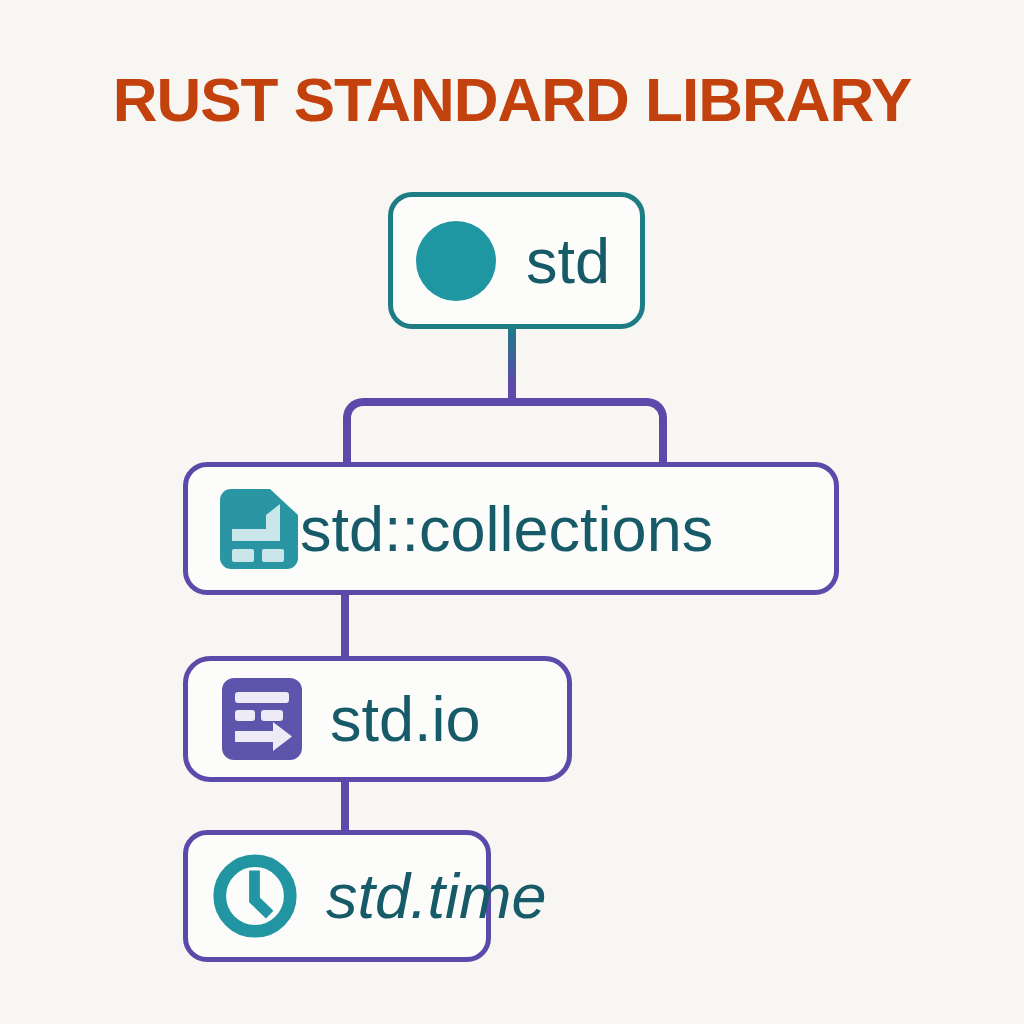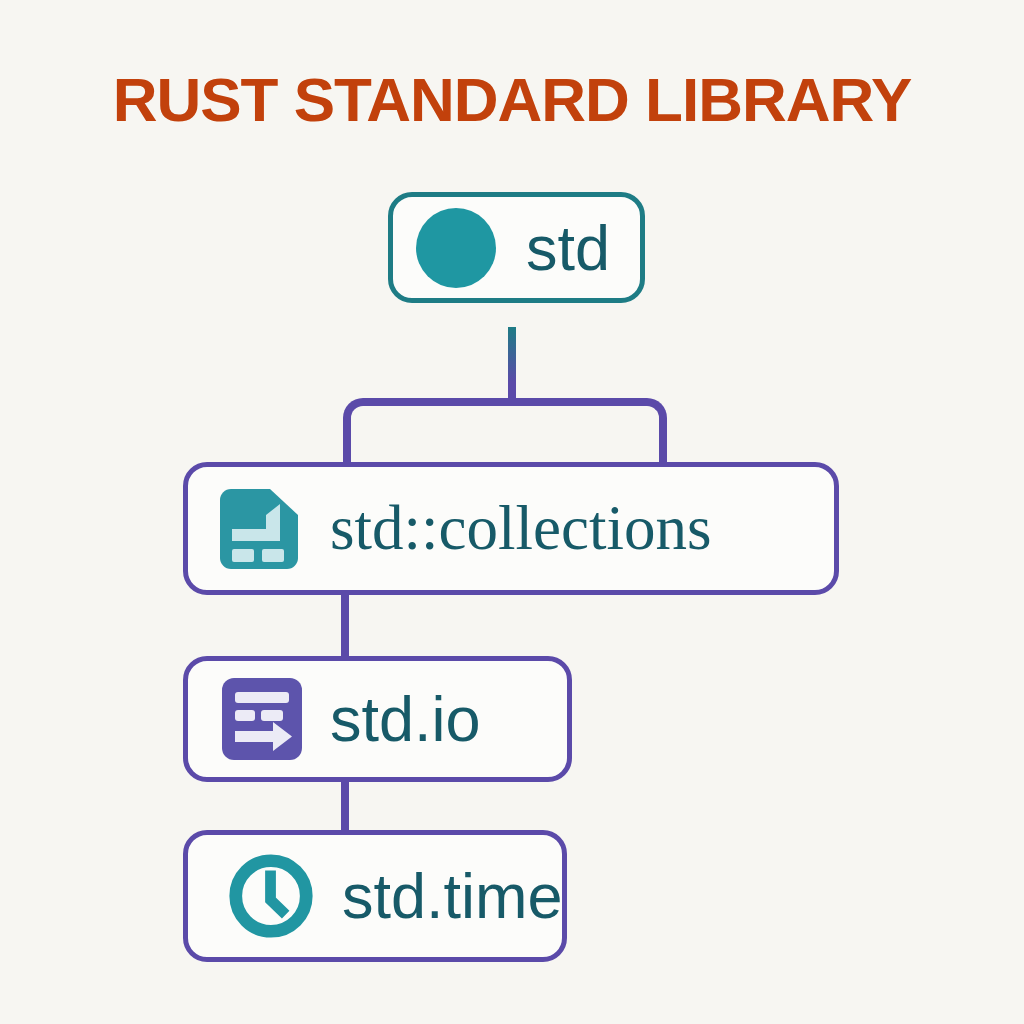--- a/index.html
+++ b/index.html
@@ -55,51 +55,51 @@
 <div class="title">RUST STANDARD LIBRARY</div>
 
 <div class="connector-v gradient" style="left:508px;top:327px;height:74px;"></div>
 
 <div class="bracket"></div>
 
 <div class="connector-v" style="left:341px;top:593px;height:65px;"></div>
 
 <div class="connector-v" style="left:341px;top:780px;height:52px;"></div>
 
-<div class="node teal" style="left:388px;top:192px;width:257px;height:111px;padding-left:23px;">
+<div class="node teal" style="left:388px;top:192px;width:257px;height:137px;padding-left:23px;">
   <span class="circle-icon"></span>
   <span class="node-label" style="margin-left:30px;">std</span>
 </div>
 
 <div class="node" style="left:183px;top:462px;width:656px;height:133px;padding-left:30px;">
   <span class="icon-wrap">
     <svg width="82" height="84" viewBox="0 0 82 84">
       <path d="M13 2 H52 L80 28 V71 A11 11 0 0 1 69 82 H13 A11 11 0 0 1 2 71 V13 A11 11 0 0 1 13 2 Z" fill="#2b96a3"></path>
       <path d="M14 42 L48 42 L48 28 L62 17 L62 54 L14 54 Z" fill="#c9e6ea"></path>
       <rect x="14" y="62" width="22" height="13" rx="2" fill="#c9e6ea"></rect>
       <rect x="44" y="62" width="22" height="13" rx="2" fill="#c9e6ea"></rect>
     </svg>
   </span>
-  <span class="node-label" style="margin-left:30px;font-family:Liberation Serif, serif;">std::collections</span>
+  <span class="node-label" style="">std::collections</span>
 </div>
 
-<div class="node" style="left:183px;top:656px;width:389px;height:126px;padding-left:34px;">
+<div class="node" style="left:183px;top:656px;width:389px;height:126px;padding-left:34px;border-radius:27px;">
   <span class="icon-wrap">
     <svg width="80" height="82" viewBox="0 0 80 82">
       <rect x="0" y="0" width="80" height="82" rx="12" fill="#5d54ac"></rect>
       <rect x="13" y="14" width="54" height="11" rx="3" fill="#ecebf6"></rect>
       <rect x="13" y="32" width="20" height="11" rx="3" fill="#ecebf6"></rect>
       <rect x="39" y="32" width="22" height="11" rx="3" fill="#ecebf6"></rect>
       <path d="M13 53 H51 V44 L70 58.5 L51 73 V64 H13 Z" fill="#ecebf6"></path>
     </svg>
   </span>
   <span class="node-label" style="margin-left:28px;">std.io</span>
 </div>
 
-<div class="node" style="left:183px;top:830px;width:384px;height:132px;padding-left:36px;">
+<div class="node" style="left:183px;top:830px;width:308px;height:132px;padding-left:20px;font-style:italic;">
   <span class="icon-wrap">
     <svg width="94" height="94" viewBox="0 0 96 96">
       <circle cx="48" cy="48" r="36" fill="none" stroke="#2196a2" stroke-width="13"></circle>
       <path d="M47.5 22 L47.5 52 L63 67" fill="none" stroke="#2196a2" stroke-width="11" stroke-linecap="butt" stroke-linejoin="miter"></path>
     </svg>
   </span>
   <span class="node-label" style="margin-left:24px;">std.time</span>
 </div>
 
 </body></html>

